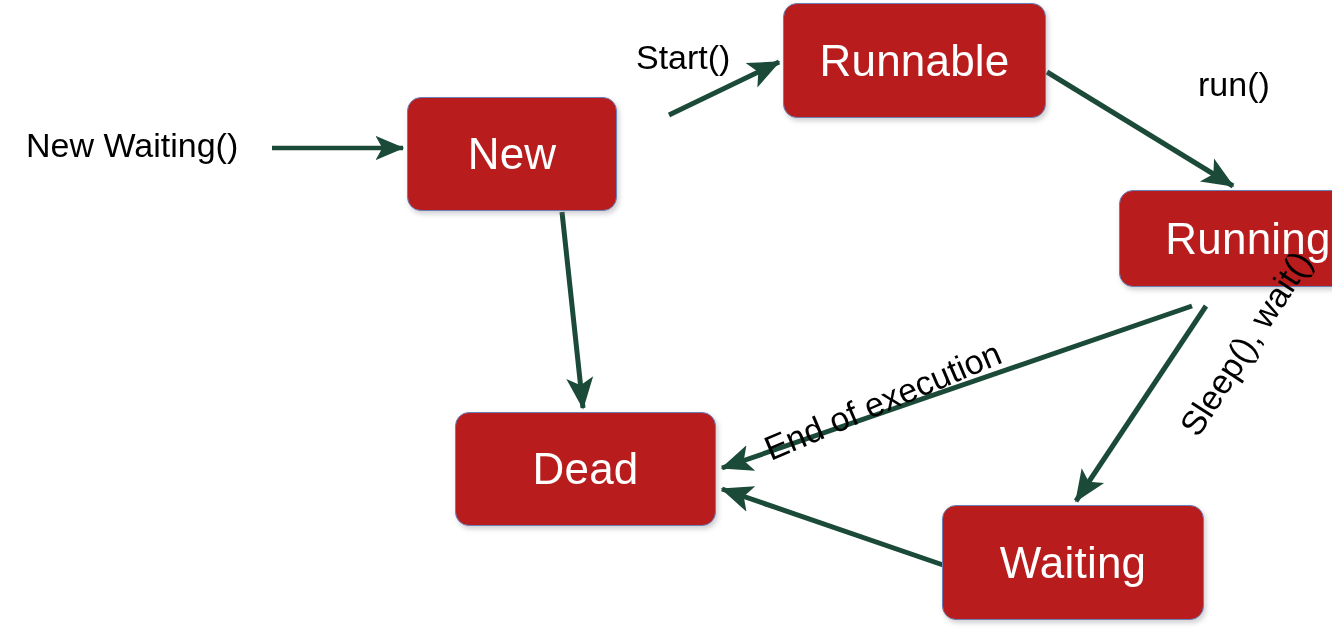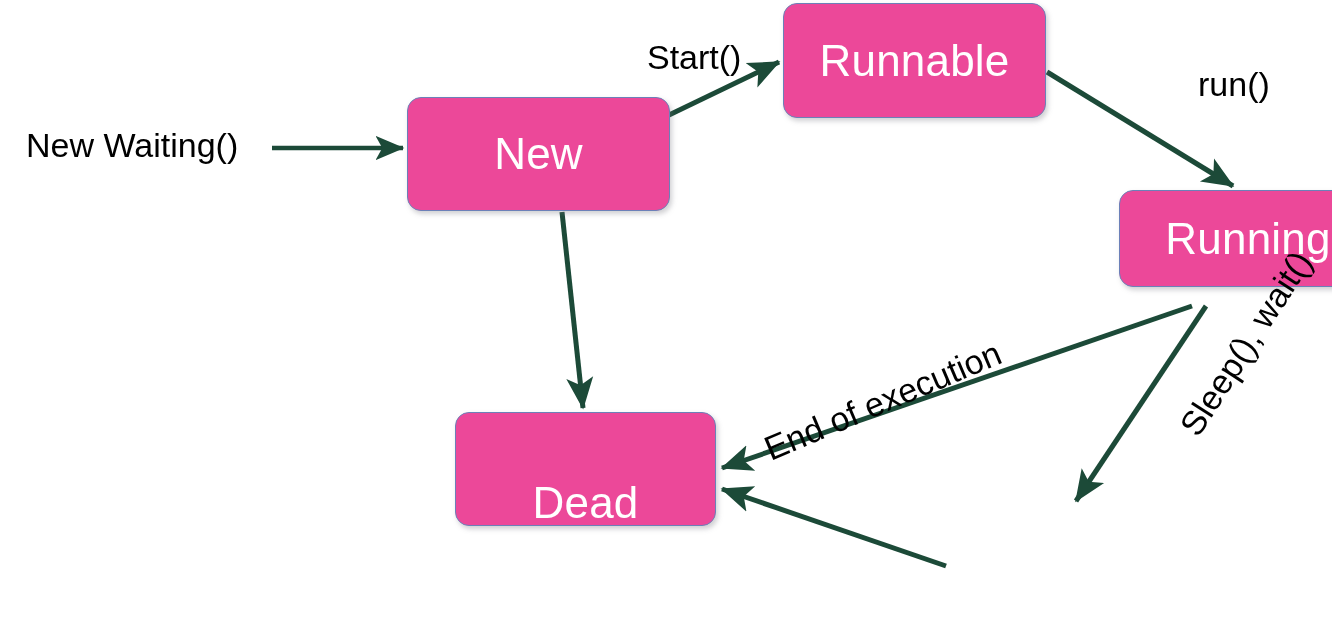--- a/index.html
+++ b/index.html
@@ -20,21 +20,21 @@
   #diagram-svg {
     position: absolute;
     top: 0;
     left: 0;
     width: 1332px;
     height: 635px;
   }
   .state-node {
     position: absolute;
     box-sizing: border-box;
-    background: #ec4899;
+    background: #b91c1c;
     border: 1.5px solid #6c80b8;
     border-radius: 14px;
     box-shadow: 2px 3px 5px rgba(120,120,130,0.35);
     display: flex;
     align-items: center;
     justify-content: center;
     z-index: 3;
   }
   .state-label {
     color: #ffffff;
@@ -79,40 +79,43 @@
 
     <line x1="562" y1="212" x2="583" y2="408" stroke="#1c4a38" stroke-width="5" marker-end="url(#arrowhead)"></line>
 
     <line x1="1206" y1="306" x2="1076" y2="501" stroke="#1c4a38" stroke-width="5" marker-end="url(#arrowhead)"></line>
 
     <line x1="1192" y1="306" x2="722" y2="468" stroke="#1c4a38" stroke-width="5" marker-end="url(#arrowhead)"></line>
 
     <line x1="946" y1="566" x2="722" y2="489" stroke="#1c4a38" stroke-width="5" marker-end="url(#arrowhead)"></line>
   </svg>
 
-  <div class="state-node" style="left:407px; top:97px; width:263px; height:114px;">
+  <div class="state-node" style="left:407px; top:97px; width:210px; height:114px;">
     <span class="state-label">New</span>
   </div>
 
   <div class="state-node" style="left:783px; top:3px; width:263px; height:115px;">
     <span class="state-label">Runnable</span>
   </div>
 
   <div class="state-node" style="left:1119px; top:190px; width:258px; height:97px;">
     <span class="state-label">Running</span>
   </div>
 
+  <div class="state-node" style="left:942px; top:505px; width:262px; height:115px;">
+    <span class="state-label">Waiting</span>
+  </div>
 
-  <div class="state-node" style="left:455px; top:412px; width:261px; height:114px;align-items:flex-end;">
+  <div class="state-node" style="left:455px; top:412px; width:261px; height:114px;">
     <span class="state-label">Dead</span>
   </div>
 
   <span class="edge-label" style="left:26px; top:128px;">New Waiting()</span>
 
-  <span class="edge-label" style="left:636px; top:40px;margin-left:11px;">Start()</span>
+  <span class="edge-label" style="left:636px; top:40px;">Start()</span>
 
   <span class="edge-label" style="left:1198px; top:67px;">run()</span>
 
   <span class="edge-label rotated" style="left:1188px; top:415px; transform:rotate(-57deg);">Sleep(), wait()</span>
 
   <span class="edge-label rotated" style="left:766px; top:433px; transform:rotate(-23deg);">End of execution</span>
 
 </div>
 
 </body></html>

